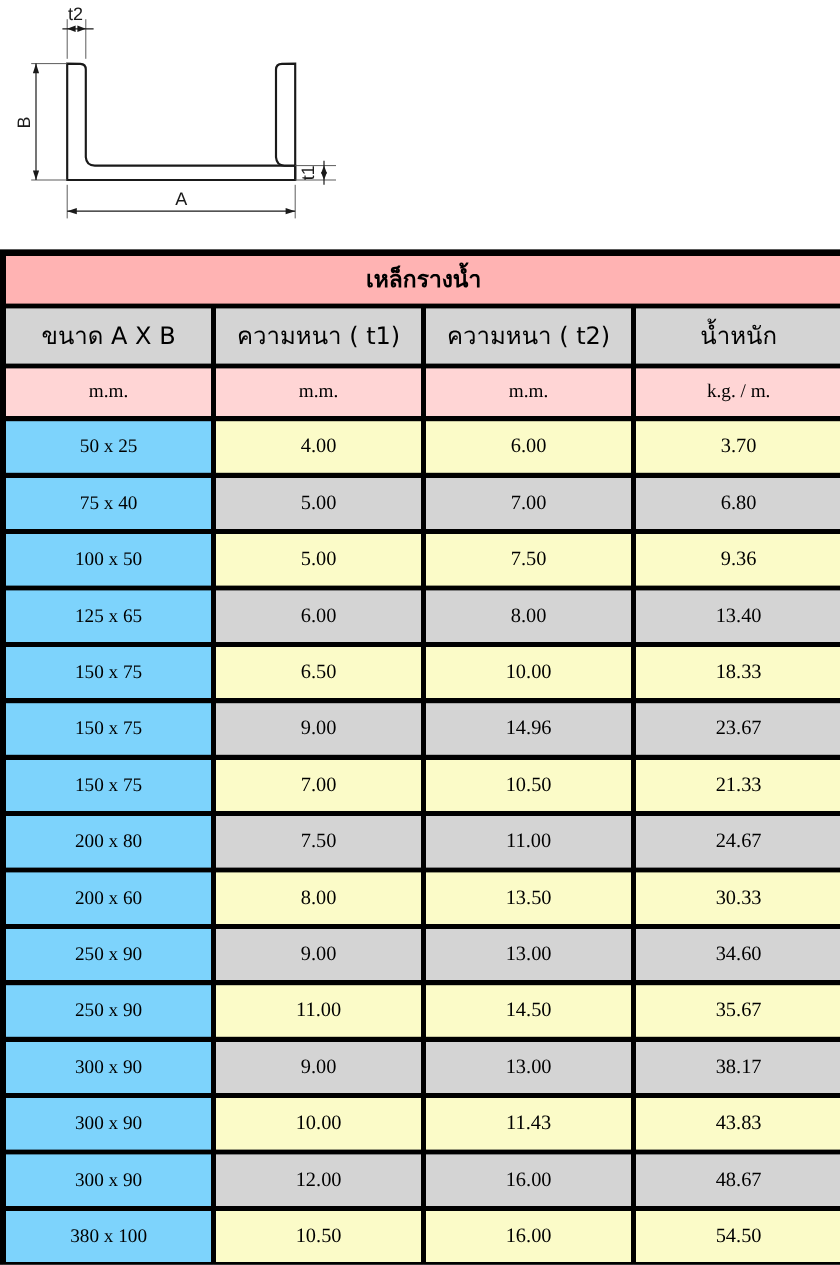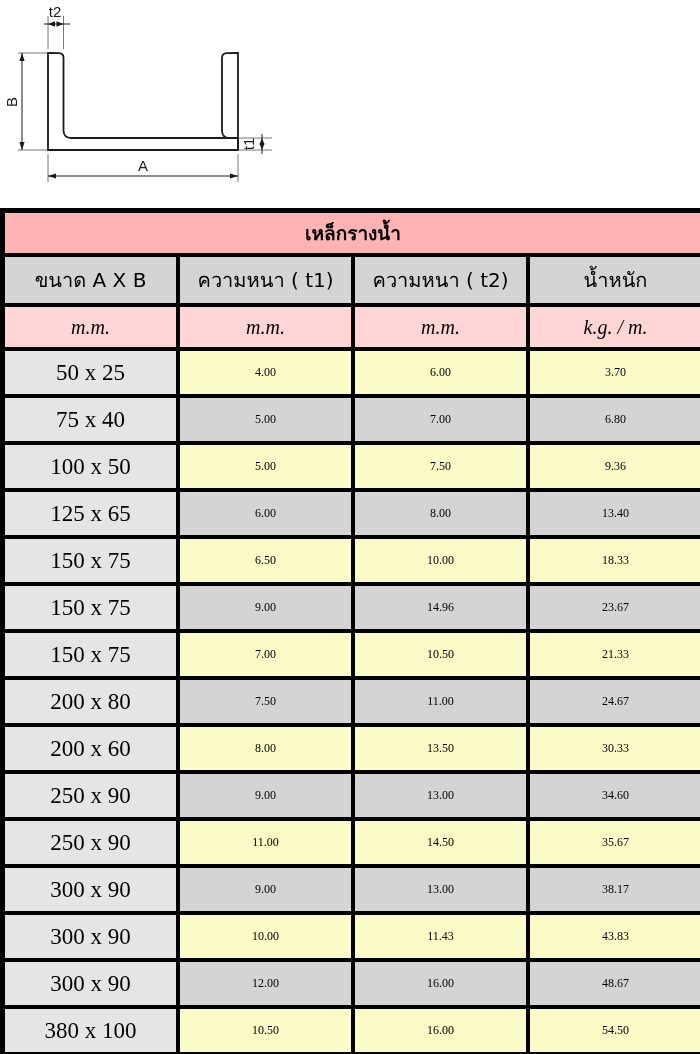--- a/index.html
+++ b/index.html
@@ -8,20 +8,21 @@
     background: #ffffff;
     width: 700px; height: 1054px;
     font-family: "Liberation Serif", "DejaVu Serif", serif;
   }
   #page {
     position: relative;
     width: 700px;
     height: 1054px;
     overflow: hidden;
     background: #ffffff;
+    padding-left: 8px;
   }
 
   
   #diagram-area {
     position: relative;
     width: 700px;
     height: 205px;
     background: #ffffff;
   }
   #diagram-svg { display: block; }
@@ -61,30 +62,29 @@
   }
   .head-cell {
     background: #d4d4d4;
     height: 50px;
     font-size: 20px;
     font-family: "DejaVu Sans", "Liberation Sans", sans-serif;
   }
   .unit-cell {
     background: #ffd5d5;
     height: 44px;
-    font-size: 20px;
-    font-style: italic;
+    font-size: 16px;
   }
   .row-size {
-    background: #e5e5e5;
-    font-size: 23px;
+    background: #7dd3fc;
+    font-size: 16px;
   }
   tr.odd .row-data { background: #fbfbc8; }
   tr.even .row-data { background: #d4d4d4; }
-  .row-data { font-size: 12px; }
+  .row-data { font-size: 17px; }
   tbody tr.data-row td { height: 47px; }
 </style>
 </head>
 <body>
 
 <div id="page">
 
   <div id="diagram-area">
     <svg id="diagram-svg" width="700" height="205" viewBox="0 0 700 205">
       <g stroke="#1a1a1a" fill="none" stroke-linecap="butt">

